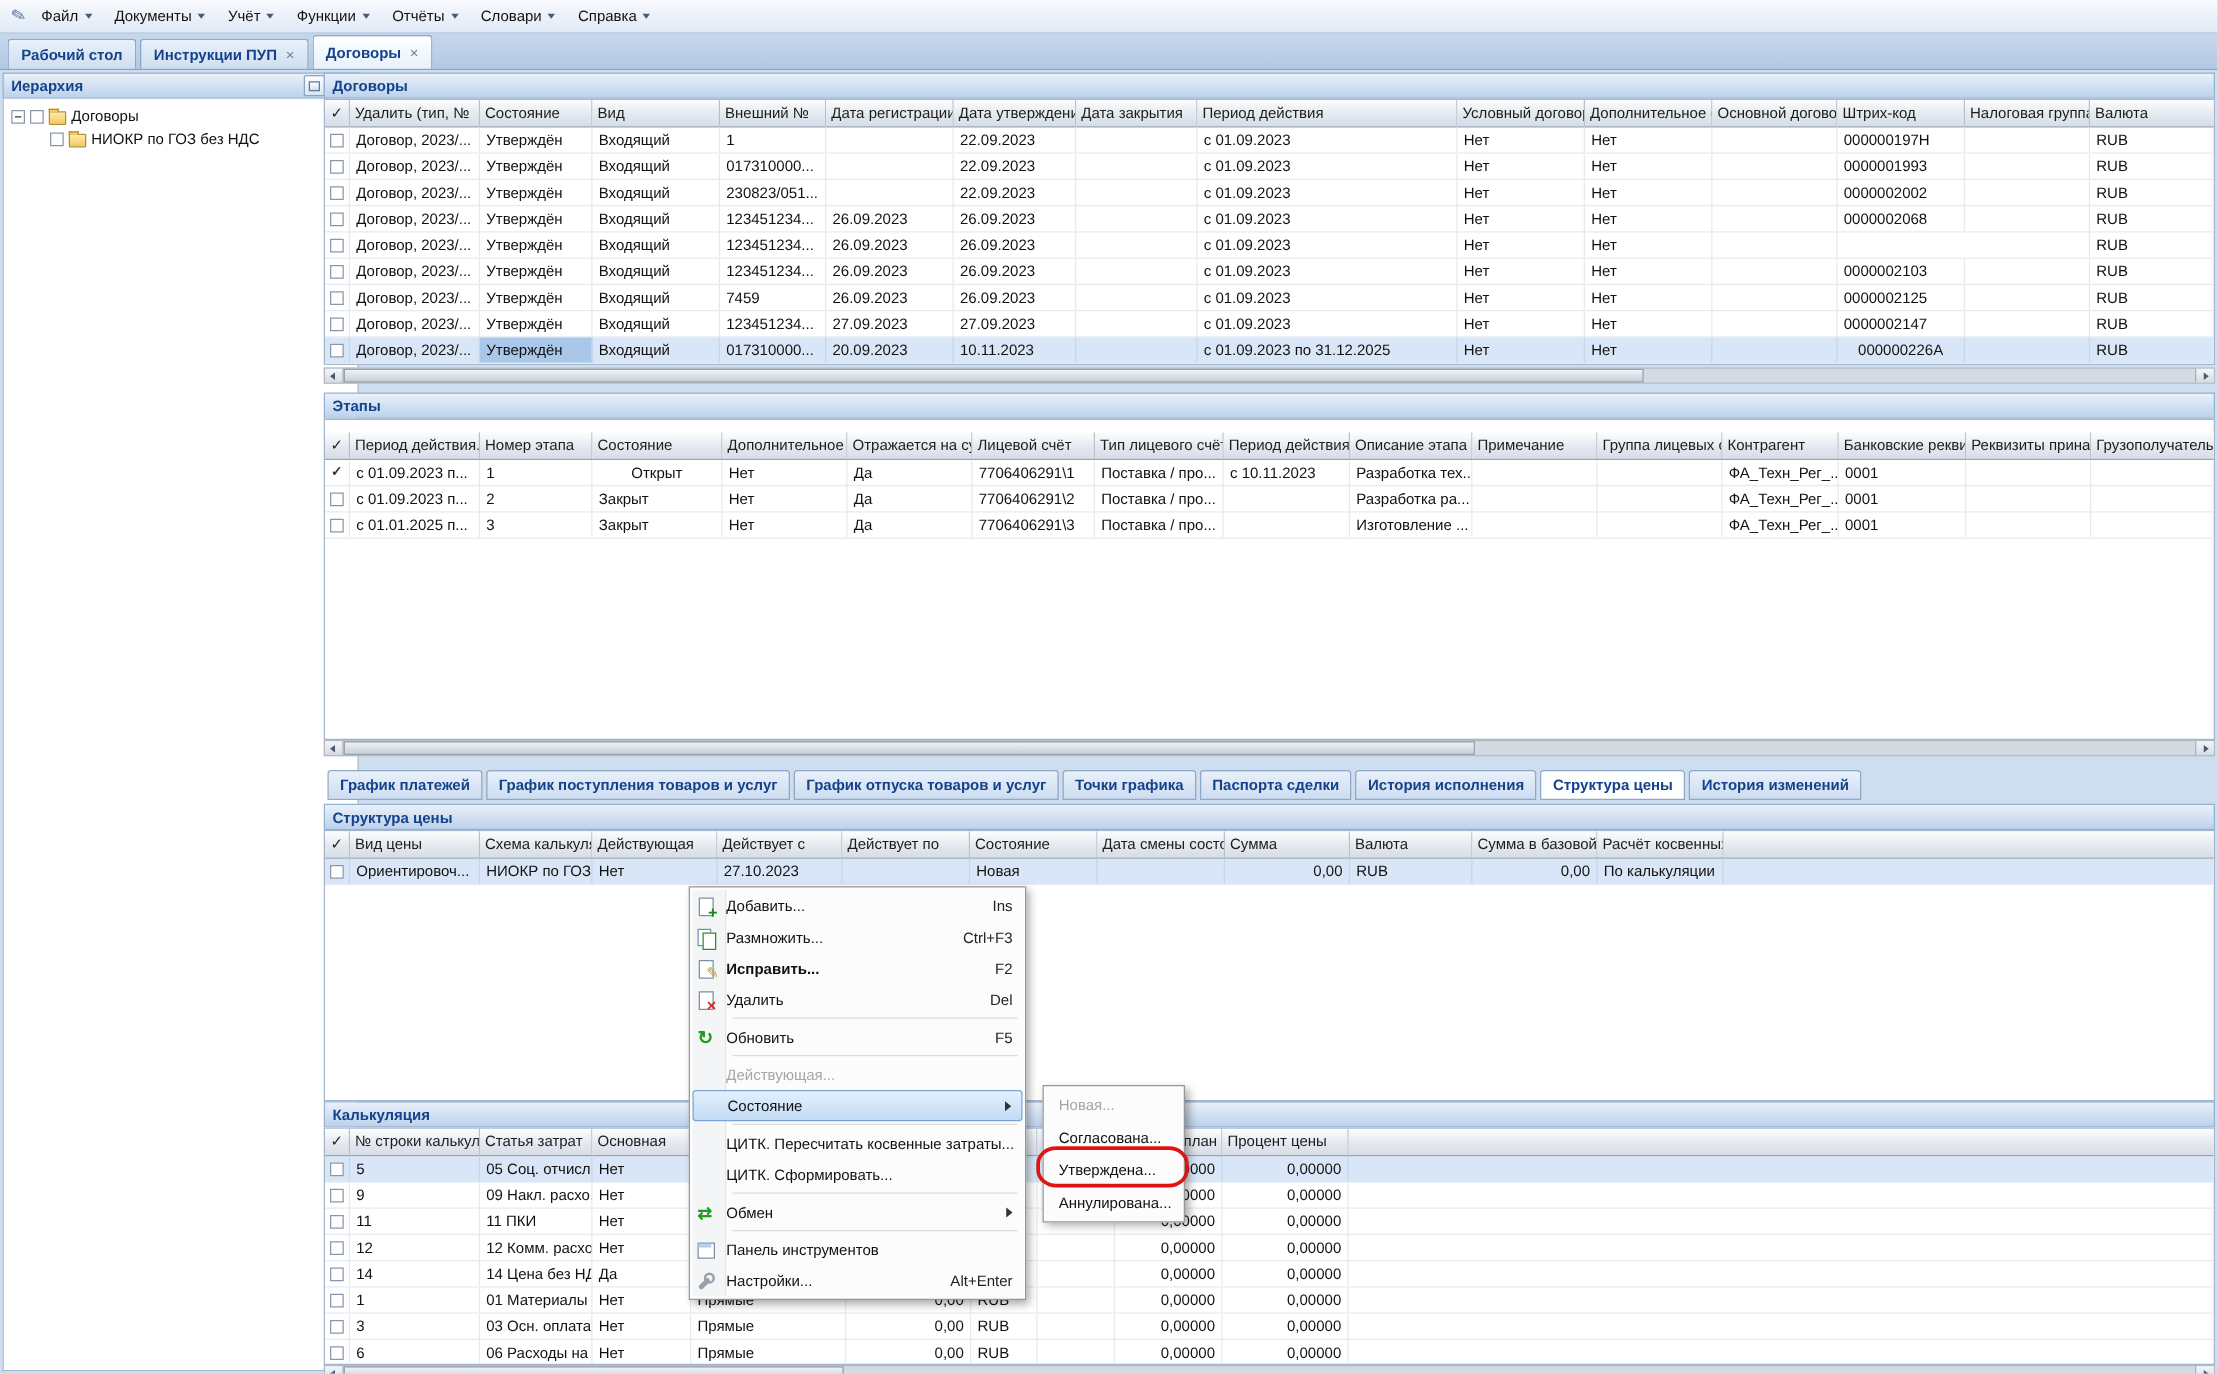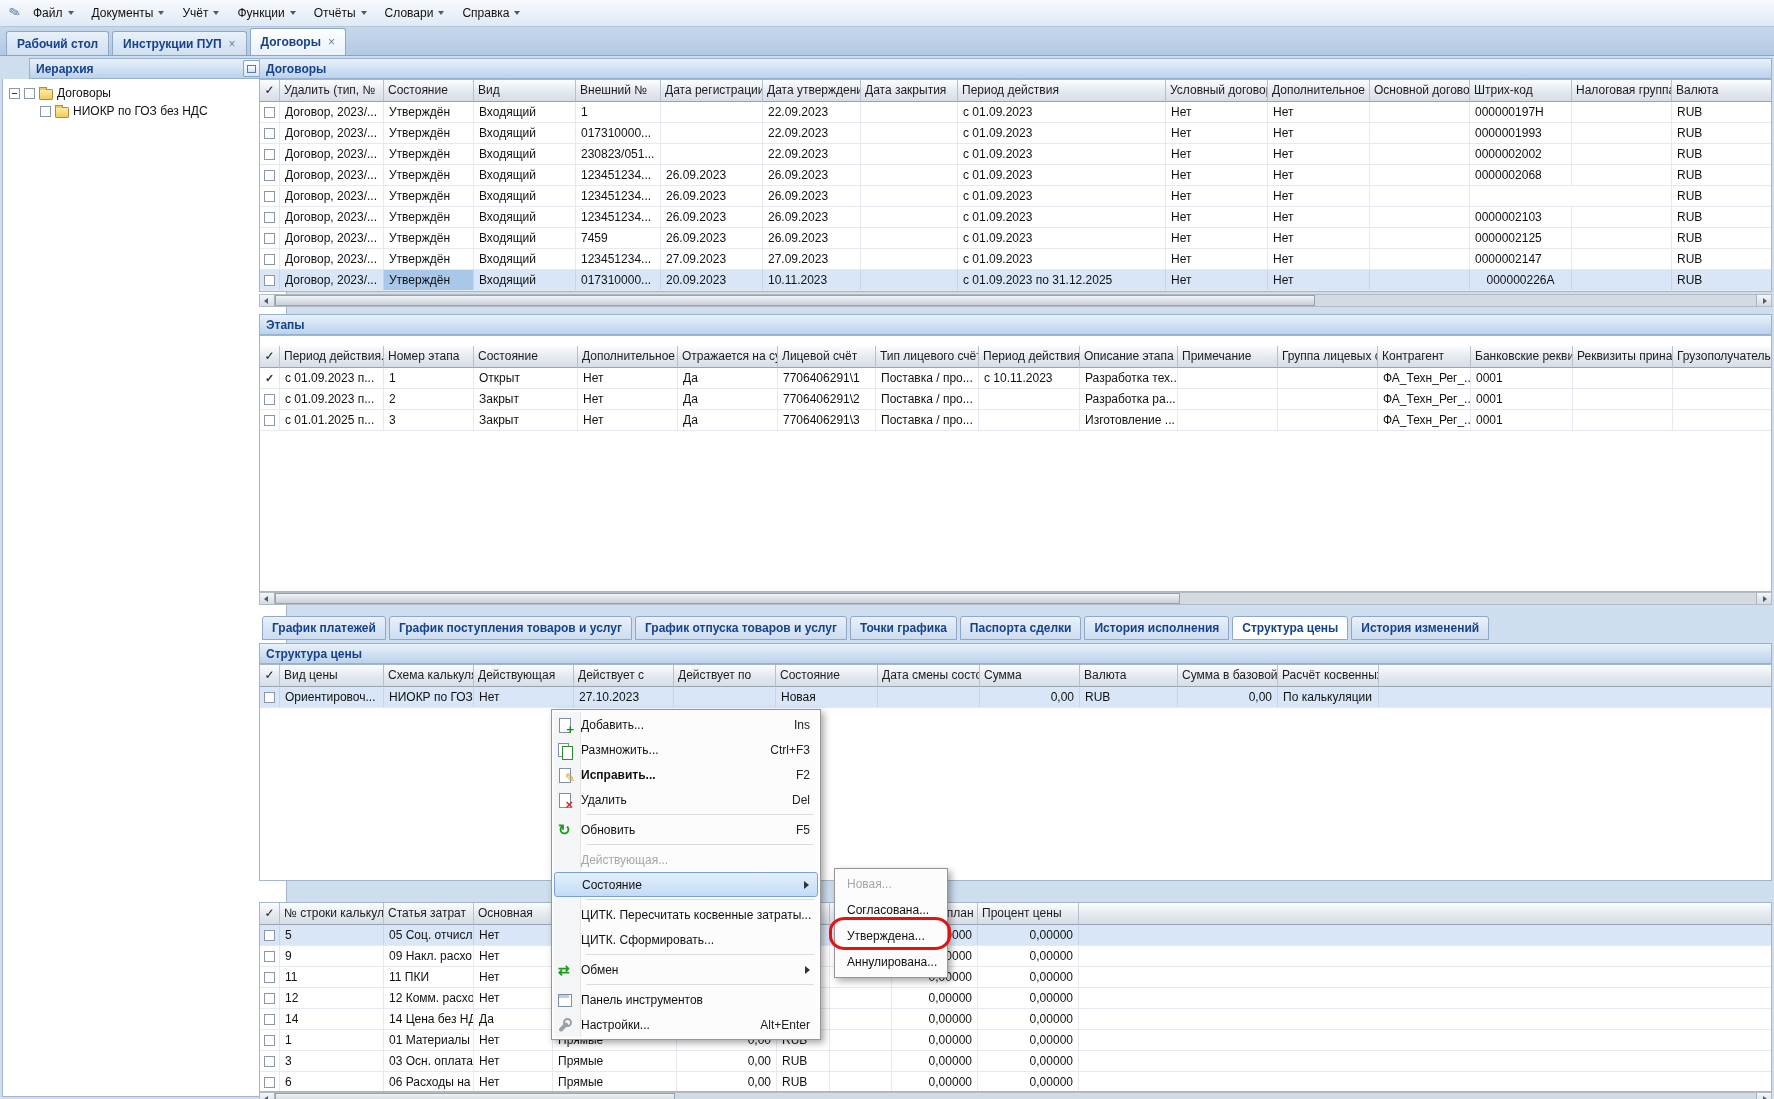--- a/index.html
+++ b/index.html
@@ -20,21 +20,21 @@
   .tabrow { position:absolute; left:0; top:27px; width:100%; height:29px;
     background:linear-gradient(#c6d7eb,#b3c9e3); border-bottom:1px solid #8aa4c6;
     display:flex; align-items:flex-end; padding-left:6px; gap:3px; }
   .tab { height:24px; display:flex; align-items:center; gap:7px; padding:0 10px;
     background:linear-gradient(#e9f1fa,#cfdeef); border:1px solid #8fa8c8; border-bottom:none;
     border-radius:3px 3px 0 0; color:#15428b; font-weight:bold; }
   .tab.active { height:27px; background:linear-gradient(#feffff,#e9f1fa); }
   .tab-close { color:#6e7f96; font-weight:normal; font-size:12px; line-height:10px; }
 
   
-  .left-panel { position:absolute; left:2px; top:58px; width:285px; bottom:2px;padding-left:27px; }
+  .left-panel { position:absolute; left:2px; top:58px; width:285px; bottom:2px; }
   .right-panel { position:absolute; left:259px; top:56px; width:1513px; height:1043px; }
 
   .sec-h { height:21px; background:linear-gradient(#e9f1fb,#bcd2ea); border:1px solid #96b1d2;
     display:flex; align-items:center; padding:0 6px; color:#15428b; font-weight:bold; }
   .right-panel .sec-h { position:absolute; left:0; right:0; }
   #h-contracts { top:2px; } #h-stages { top:258px; } #h-price { top:587px; } #h-calc { top:825px; }
 
   .hier-h { justify-content:space-between; }
   .hdr-btns { display:flex; gap:3px; }
   .hbtn { width:17px; height:17px; border:1px solid #8aa4c4; background:linear-gradient(#ffffff,#d8e6f4);
@@ -426,21 +426,21 @@
           <div class="gh-cell" style="width: 102px;">Банковские реквиз</div>
           <div class="gh-cell" style="width: 100px;">Реквизиты принад</div>
           <div class="gh-cell" style="width: 101px;">Грузополучатель</div>
         </div>
         <div class="grid-row">
           <div class="g-cell check-col" style="width: 20px;">
             <span class="row-check">✓</span>
           </div>
           <div class="g-cell" style="width: 104px;">с 01.09.2023 п...</div>
           <div class="g-cell" style="width: 90px;">1</div>
-          <div class="g-cell" style="width: 104px;">Открыт</div>
+          <div class="g-cell" style="width: 104px; text-align: center;">Открыт</div>
           <div class="g-cell" style="width: 100px;">Нет</div>
           <div class="g-cell" style="width: 100px;">Да</div>
           <div class="g-cell" style="width: 98px;">7706406291\1</div>
           <div class="g-cell" style="width: 103px;">Поставка / про...</div>
           <div class="g-cell" style="width: 101px;">с 10.11.2023</div>
           <div class="g-cell" style="width: 98px;">Разработка тех...</div>
           <div class="g-cell" style="width: 100px;"></div>
           <div class="g-cell" style="width: 100px;"></div>
           <div class="g-cell" style="width: 93px;">ФА_Техн_Рег_...</div>
           <div class="g-cell" style="width: 102px;">0001</div>
@@ -542,20 +542,23 @@
           <div class="g-cell" style="width: 102px;">Новая</div>
           <div class="g-cell" style="width: 102px;"></div>
           <div class="g-cell num" style="width: 100px;">0,00</div>
           <div class="g-cell" style="width: 98px;">RUB</div>
           <div class="g-cell num" style="width: 100px;">0,00</div>
           <div class="g-cell" style="width: 101px;">По калькуляции</div>
           <div class="g-cell g-fill"></div>
         </div>
       </div>
 
+    <div class="sec-h" id="h-calc">
+      <span>Калькуляция</span>
+    </div>
     <div class="grid" id="grid-calc">
         <div class="grid-header">
           <div class="gh-cell check-col" style="width: 20px;">✓</div>
           <div class="gh-cell" style="width: 104px;">№ строки калькул</div>
           <div class="gh-cell" style="width: 90px;">Статья затрат</div>
           <div class="gh-cell" style="width: 79px;">Основная</div>
           <div class="gh-cell" style="width: 124px;"></div>
           <div class="gh-cell" style="width: 100px;"></div>
           <div class="gh-cell" style="width: 53px;"></div>
           <div class="gh-cell" style="width: 62px;"></div>

